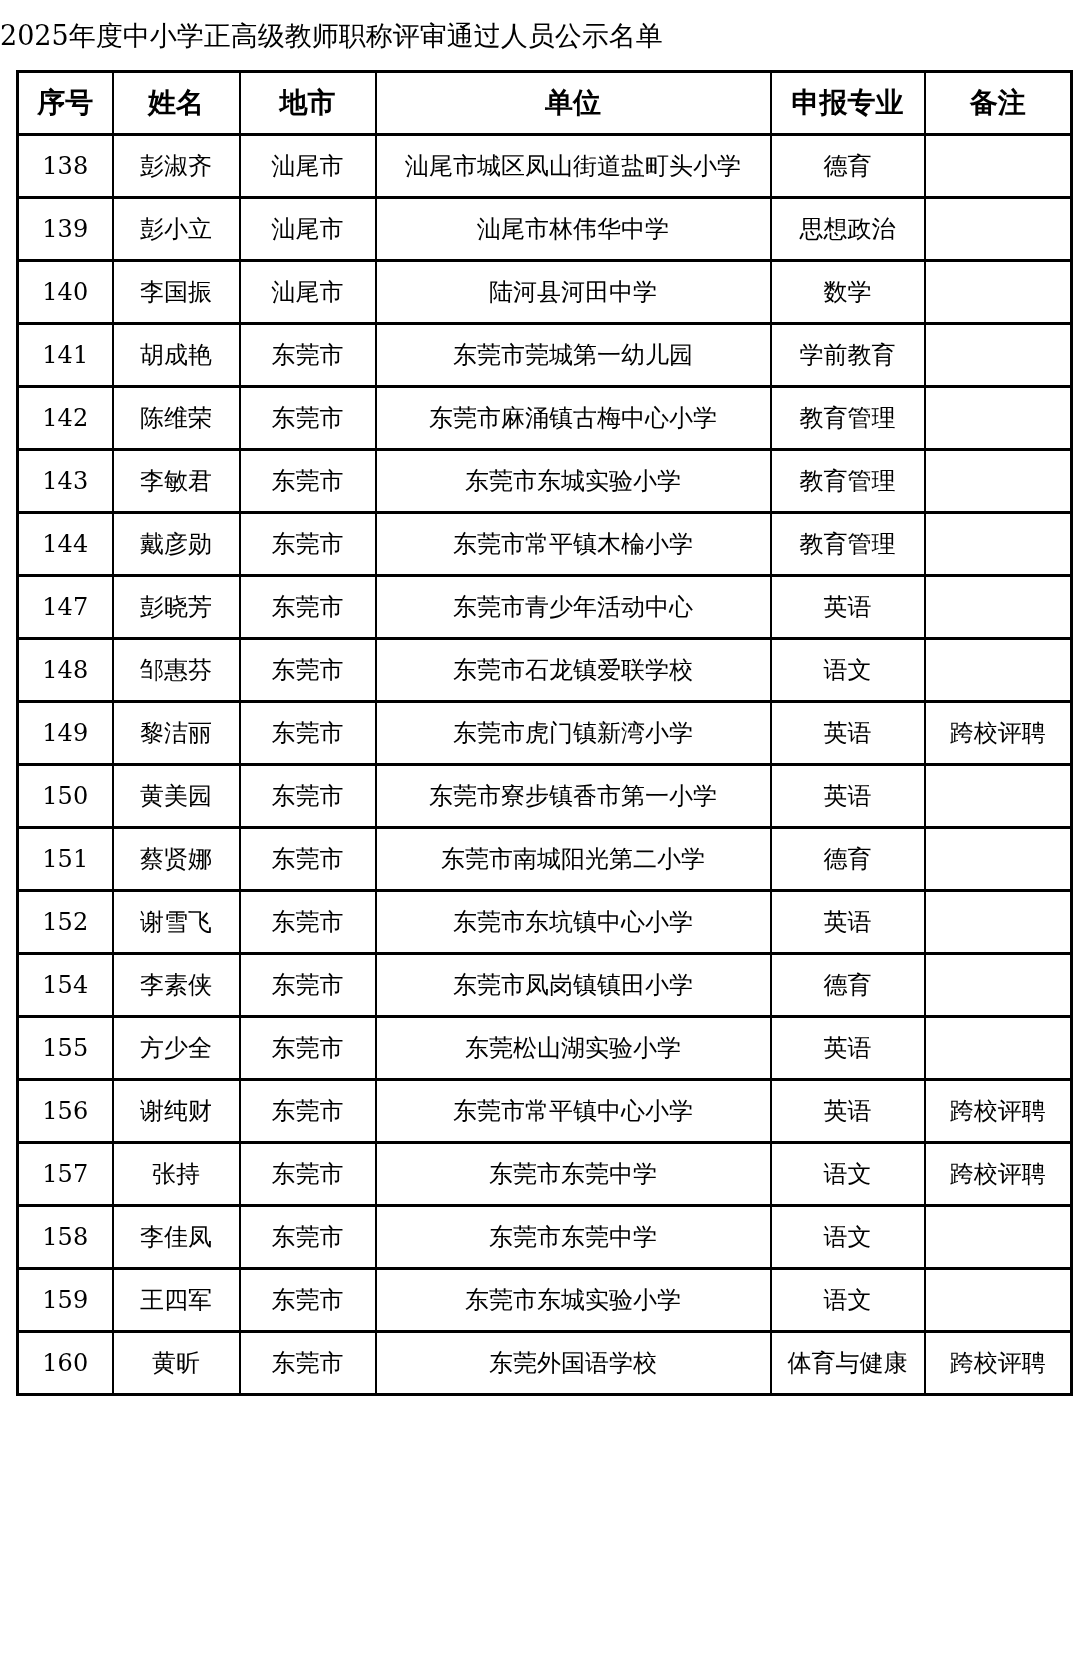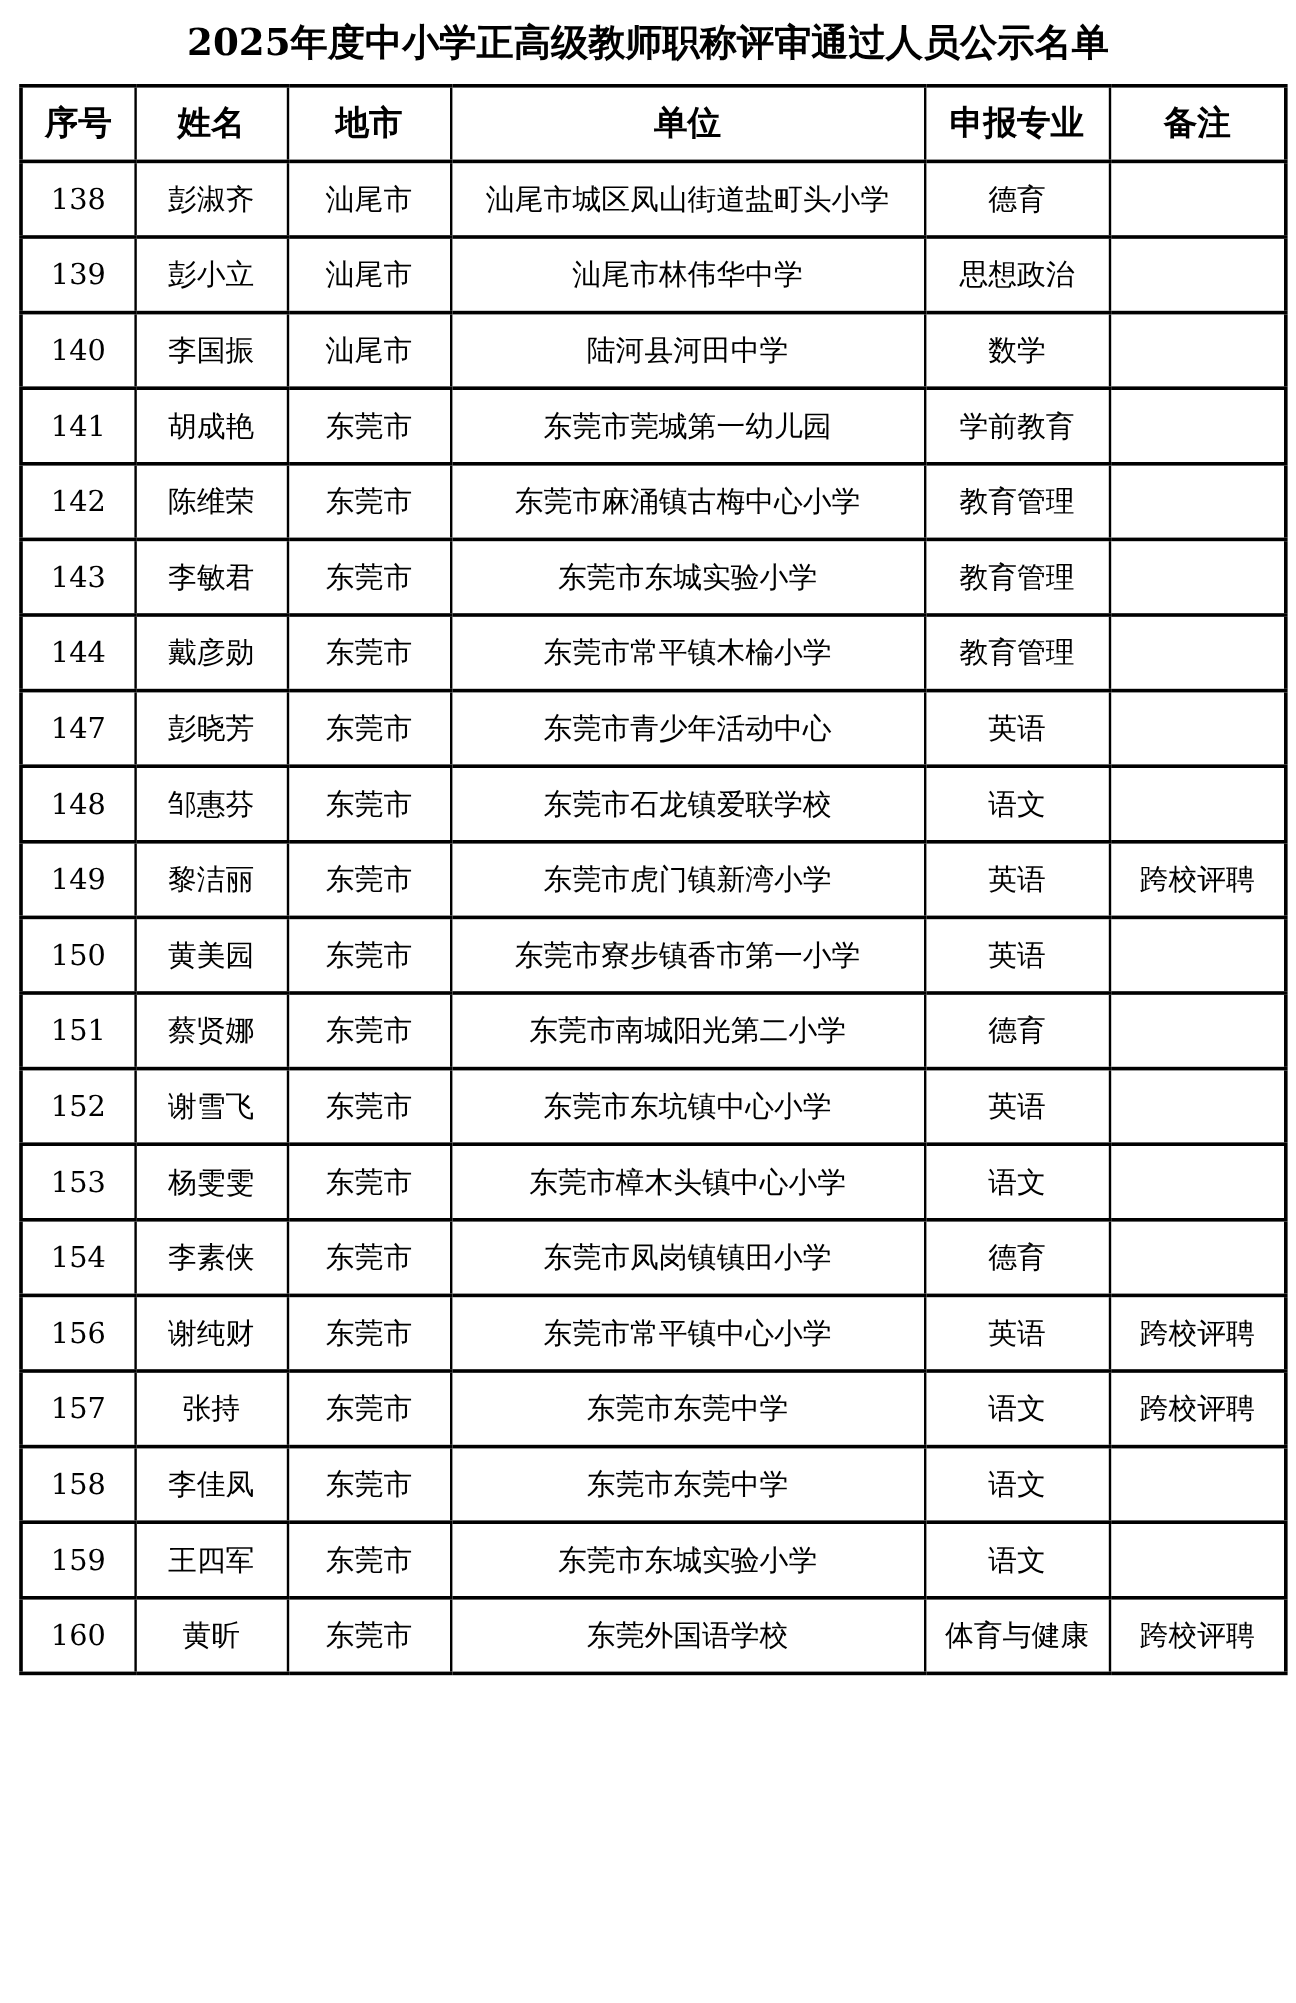--- a/index.html
+++ b/index.html
@@ -11,23 +11,22 @@
     font-family: "DejaVu Serif", "Liberation Serif", serif;
     color: #000000;
   }
   .page {
     width: 1080px;
     height: 1669px;
     box-sizing: border-box;
     overflow: hidden;
   }
   .doc-title {
-    text-align: center;
-    font-size: 31px;
-    font-weight: bold;
+    font-size: 27px;
+    font-weight: normal;
     line-height: 56px;
     padding-top: 8px;
     letter-spacing: 0px;
     white-space: nowrap;
   }
   table.roster {
     border-collapse: collapse;
     table-layout: fixed;
     margin-left: 16px;
     margin-top: 6px;
@@ -187,36 +186,36 @@
         </tr>
         <tr>
           <td>152</td>
           <td>谢雪飞</td>
           <td>东莞市</td>
           <td>东莞市东坑镇中心小学</td>
           <td>英语</td>
           <td></td>
         </tr>
         <tr>
-          <td>153</td>
-          <td>杨雯雯</td>
-          <td>东莞市</td>
-          <td>东莞市樟木头镇中心小学</td>
-          <td>语文</td>
-          <td></td>
-        </tr>
-        <tr>
           <td>154</td>
           <td>李素侠</td>
           <td>东莞市</td>
           <td>东莞市凤岗镇镇田小学</td>
           <td>德育</td>
           <td></td>
         </tr>
         <tr>
+          <td>155</td>
+          <td>方少全</td>
+          <td>东莞市</td>
+          <td>东莞松山湖实验小学</td>
+          <td>英语</td>
+          <td></td>
+        </tr>
+        <tr>
           <td>156</td>
           <td>谢纯财</td>
           <td>东莞市</td>
           <td>东莞市常平镇中心小学</td>
           <td>英语</td>
           <td>跨校评聘</td>
         </tr>
         <tr>
           <td>157</td>
           <td>张持</td>

